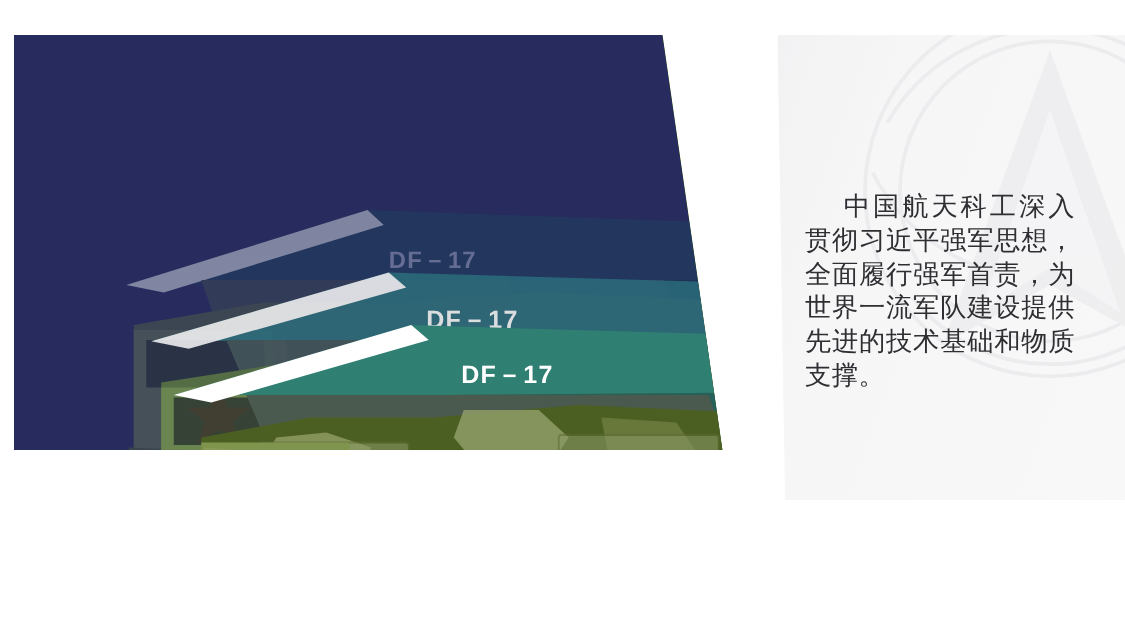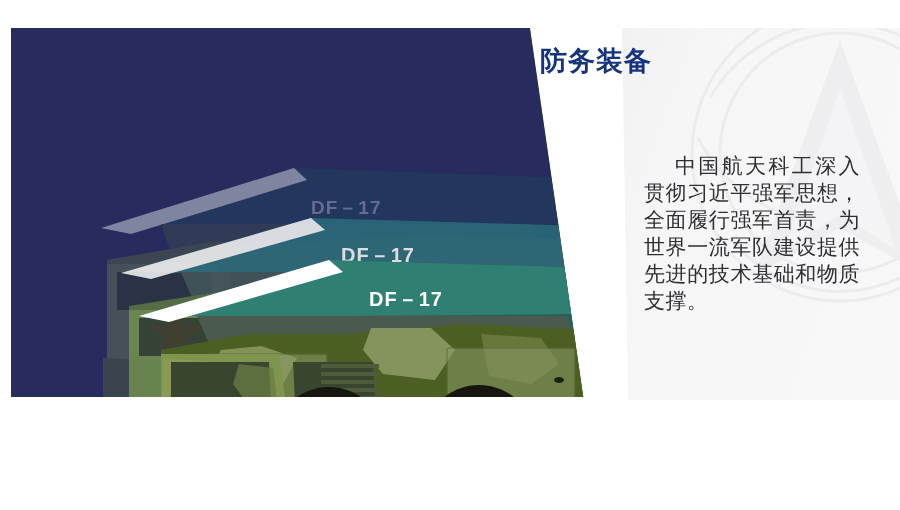--- a/index.html
+++ b/index.html
@@ -7,21 +7,21 @@
     width:900px;height:510px;
     background:#ffffff;
     font-family:"Liberation Sans","DejaVu Sans",sans-serif;
     overflow:hidden;
     position:relative;
   }
   #stage{position:absolute;left:0;top:0;width:900px;height:510px;overflow:hidden;background:#fff;}
 
   
   #illustration{
-    position:absolute;left:11px;top:28px;width:585px;height:369px;
+    position:absolute;left:11px;top:28px;width:585px;height:332px;
     clip-path:polygon(0 0, 519px 0, 585px 457px, 0 457px);
     overflow:hidden;
     background:#4d7c0f;
   }
   #illoSvg{position:absolute;left:0;top:0;}
 
   
   #contentPanel{
     position:absolute;left:560px;top:28px;width:340px;height:372px;
     clip-path:polygon(62px 0, 340px 0, 340px 372px, 68px 372px);
@@ -208,17 +208,16 @@
         <circle cx="150" cy="165" r="120"></circle>
         <path d="M20 110 A150 150 0 0 1 280 110"></path>
         <path d="M8 150 A160 160 0 0 0 292 150"></path>
         <path d="M40 250 A140 140 0 0 0 260 250"></path>
       </g>
       <polygon points="150,52 236,288 150,240 64,288" fill="#e8e8ea"></polygon>
       <polygon points="150,100 206,262 150,226 94,262" fill="#f2f2f4"></polygon>
     </svg>
   </div>
 
-  <div id="title">防务装备</div>
 
   <div id="bodyText">中国航天科工深入贯彻习近平强军思想，全面履行强军首责，为世界一流军队建设提供先进的技术基础和物质支撑。</div>
 
 </div>
 
 </body></html>

